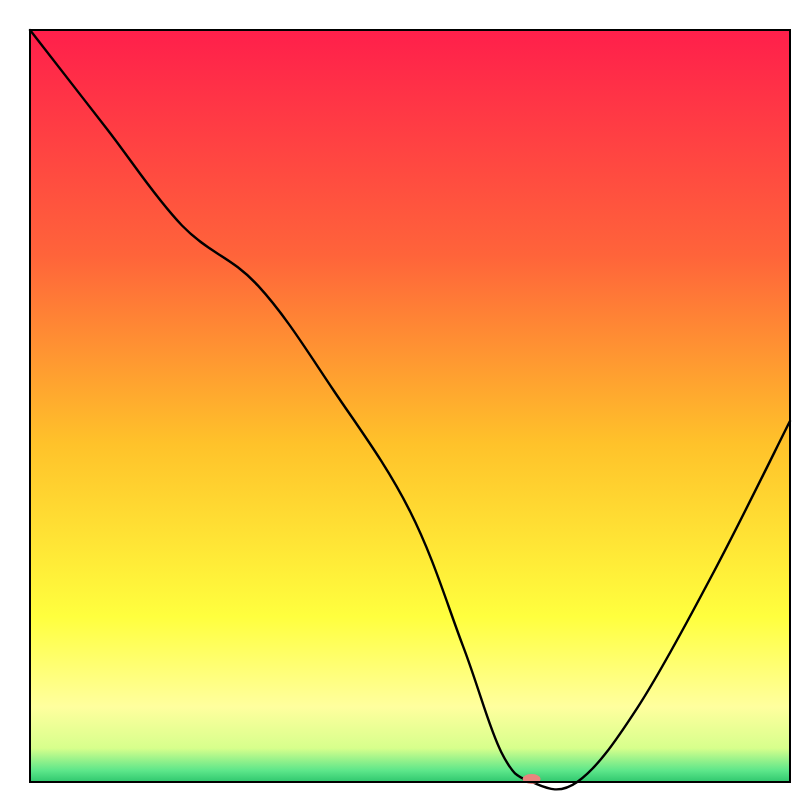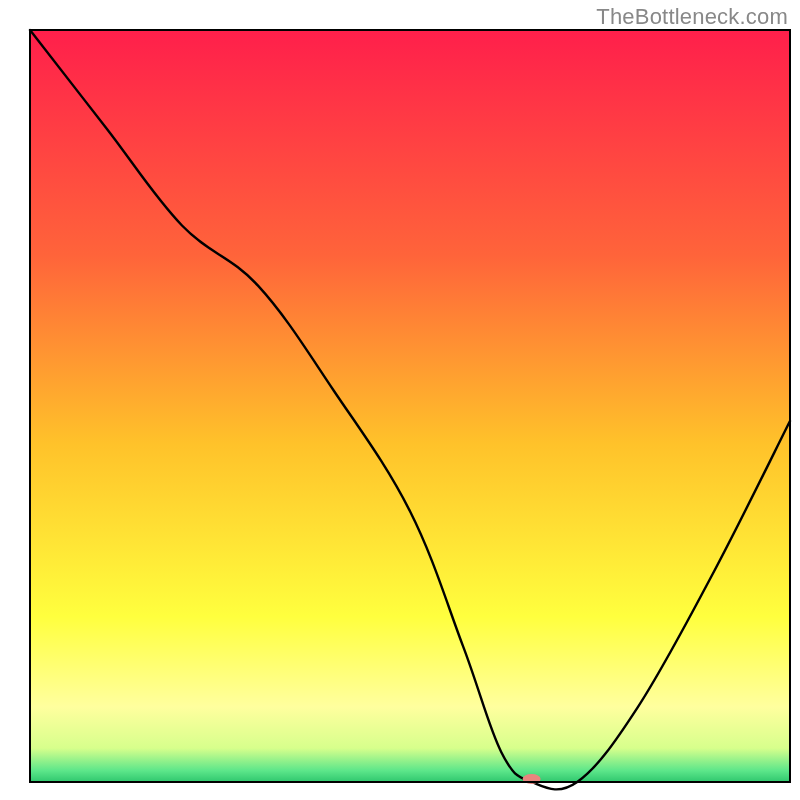--- a/index.html
+++ b/index.html
@@ -51,14 +51,13 @@
     <rect x="30" y="30" width="760" height="752" fill="url(#bg-grad)"></rect>
 
     <path fill="none" stroke="#000000" stroke-width="2.4" stroke-linejoin="round" stroke-linecap="round" d="M 30 30 C 43.68 47.5968, 78.64 92.5664, 106 127.76 C 133.36 162.9536, 154.64 197.0944, 182 225.52 C 209.36 253.9456, 230.64 255.90079999999995, 258 285.67999999999995 C 285.36 315.45919999999995, 306.64 350.352, 334 390.96 C 361.36 431.568, 386.744 465.2576, 410 511.28000000000003 C 433.256 557.3024, 446.784 603.3248000000001, 463.2 646.6400000000001 C 479.616 689.9552000000001, 488.888 727.5552, 501.2 751.92 C 513.512 776.2847999999999, 517.9200000000001 776.5856, 531.6 782 C 545.28 787.4144, 558.0479999999999 795.536, 577.1999999999999 782 C 596.352 768.464, 613.376 744.7008000000001, 638 706.8000000000001 C 662.624 668.8992000000001, 686.64 622.8768, 714 571.4399999999999 C 741.36 520.0031999999999, 776.32 448.112, 790 421.04"></path>
 
     <ellipse cx="531.6" cy="779" rx="9" ry="5" fill="#e8857e"></ellipse>
 
     <rect x="30" y="30" width="760" height="752" fill="none" stroke="#000000" stroke-width="2"></rect>
   </g>
 </svg>
 
-<div class="attribution">TheBottleneck.com</div>
 </div>
 
 </body></html>

